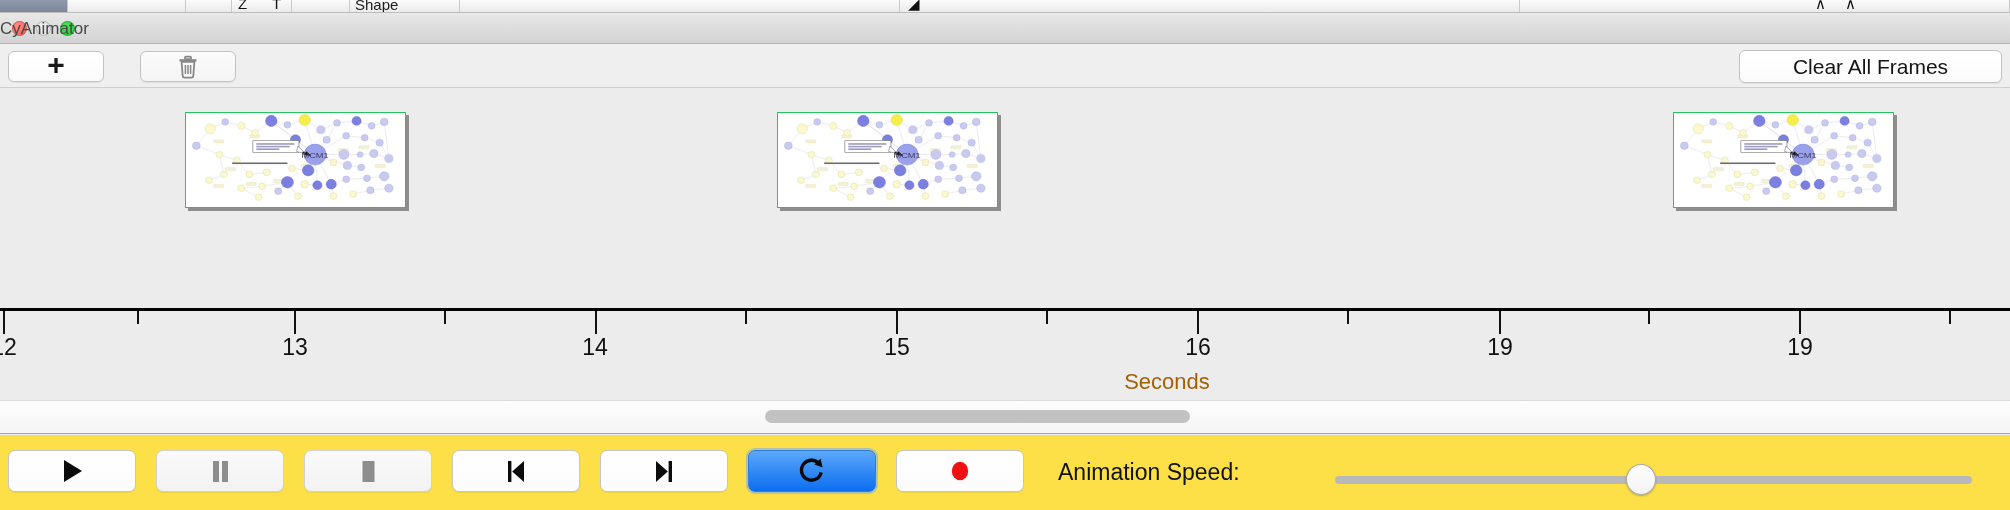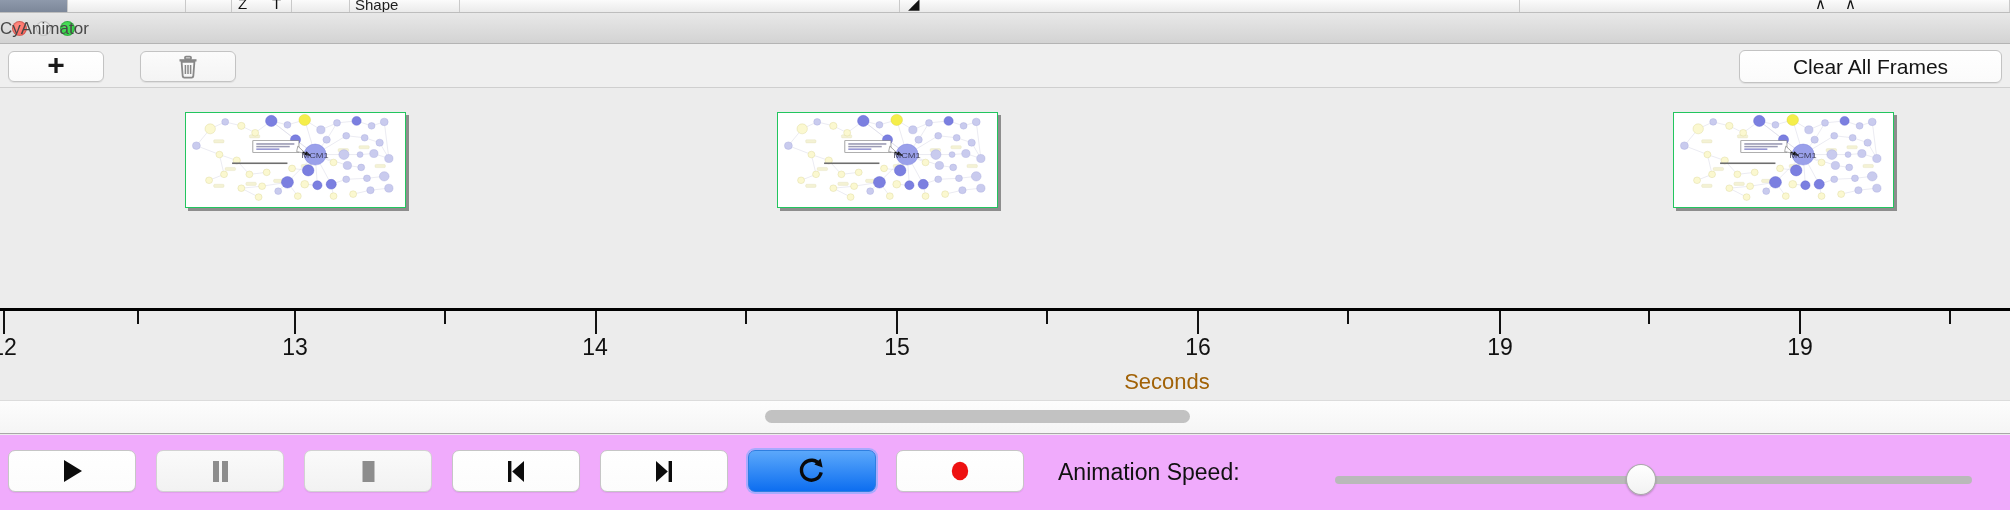--- a/index.html
+++ b/index.html
@@ -119,21 +119,21 @@
     border-bottom:1px solid #a8a8a8;
   }
   .scroll-thumb{
     position:absolute; top:9px; left:765px; width:425px; height:13px;
     background:#c2c2c2; border-radius:7px;
   }
 
   
   .transport{
     position:absolute; left:0; top:435px; width:2010px; height:75px;
-    background:#f0abfc;
+    background:#fde047;
   }
   .tbtn{
     position:absolute; top:15px; height:42px; width:128px;
     border:1px solid #c6c6c6; border-radius:7px;
     background:linear-gradient(#ffffff,#fcfcfc);
     box-shadow:0 1px 1px rgba(0,0,0,.07);
     display:flex; align-items:center; justify-content:center;
     cursor:default;
   }
   .tbtn.disabled{ background:linear-gradient(#fafafa,#f2f2f2); border-color:#d2d2d2; }

